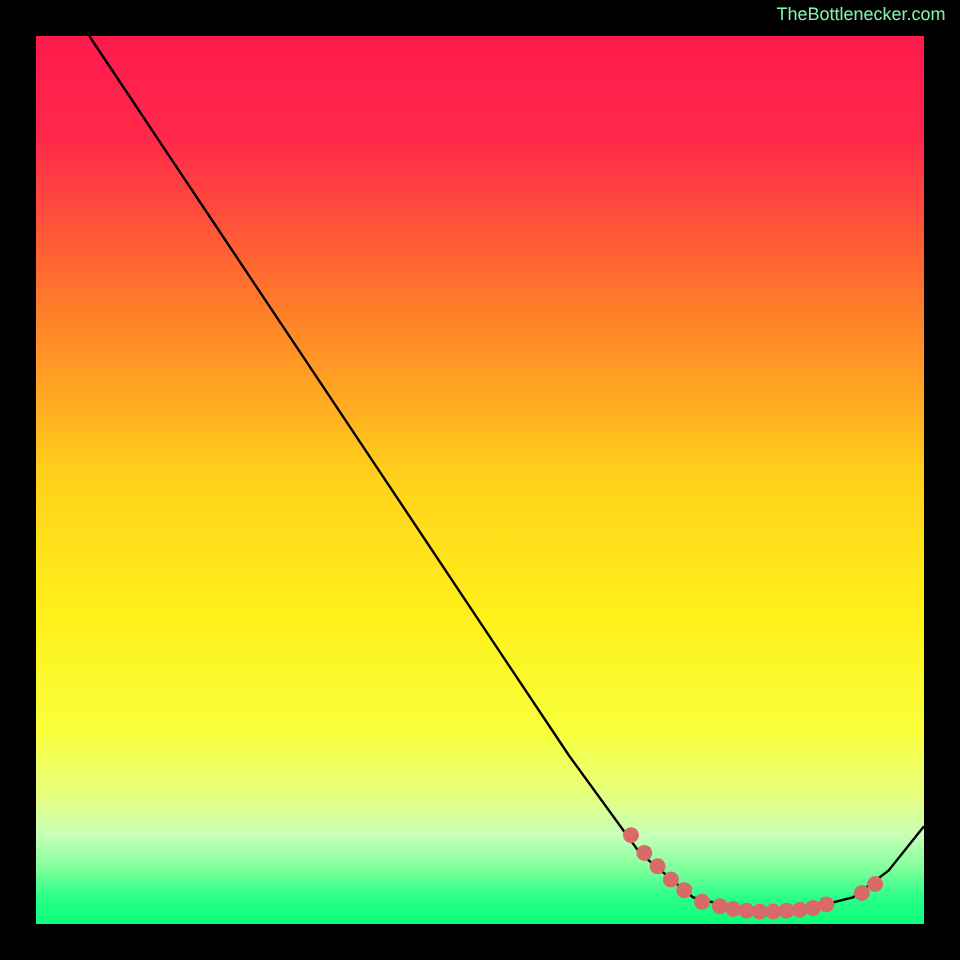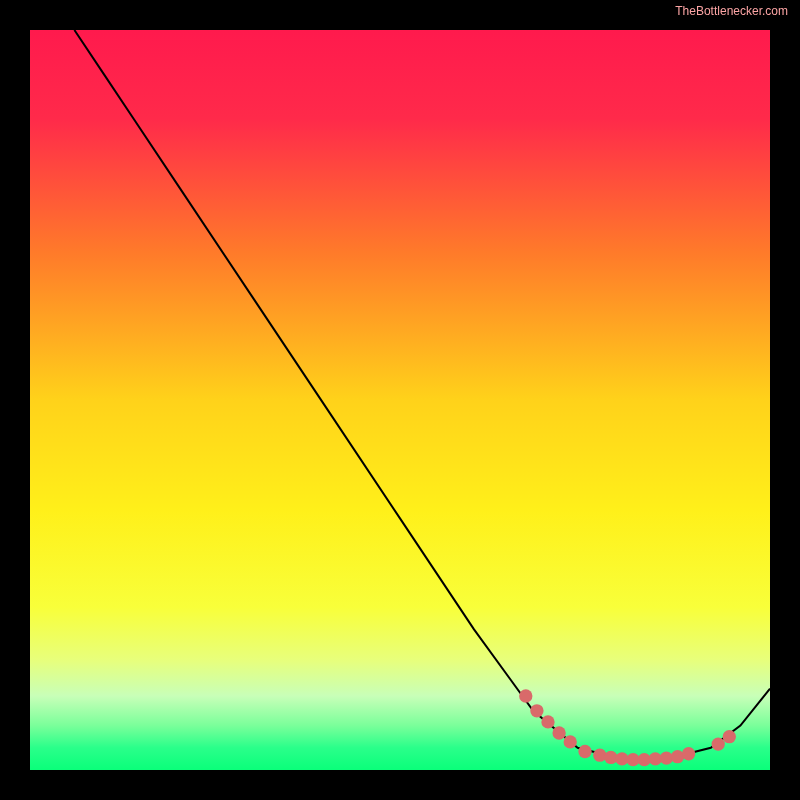--- a/index.html
+++ b/index.html
@@ -7,22 +7,22 @@
     width: 800px;
     height: 800px;
     background: #000;
     position: relative;
     font-family: Arial, sans-serif;
   }
   .watermark {
     position: absolute;
     top: 4px;
     right: 12px;
-    color: #fca5a5;
-    font-size: 12px;
+    color: #86efac;
+    font-size: 15px;
     z-index: 10;
   }
   .plot-area {
     position: absolute;
     left: 30px;
     top: 30px;
     width: 740px;
     height: 740px;
   }
   .gradient-bg {

